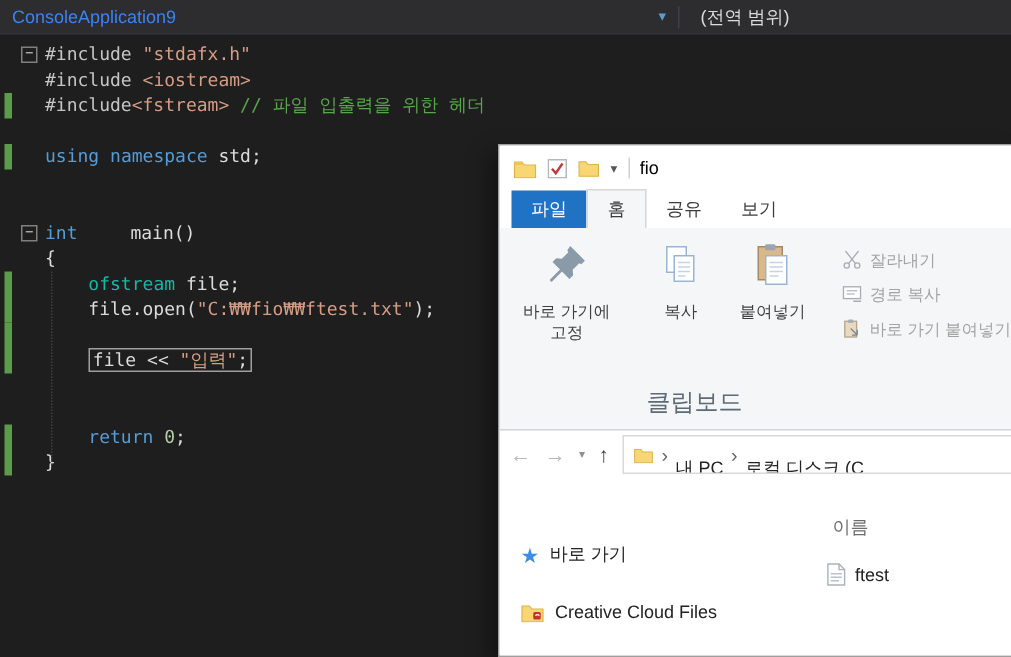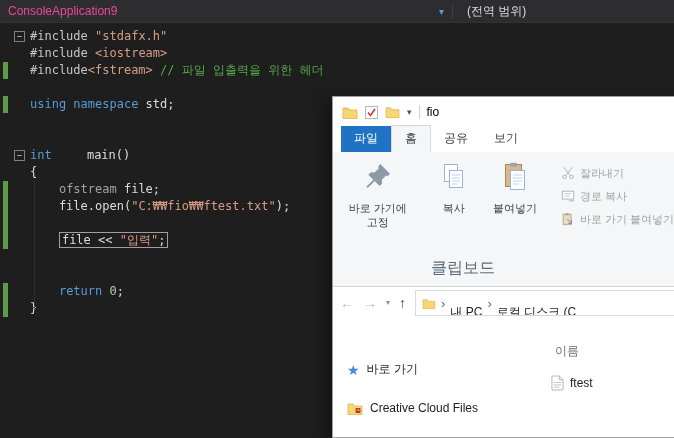--- a/index.html
+++ b/index.html
@@ -9,21 +9,21 @@
     -webkit-font-smoothing:antialiased;
   }
   
   .vs{position:absolute;inset:0;}
   .vs-navbar{
     position:absolute;left:0;top:0;right:0;height:22px;background:#2d2d30;
     display:flex;align-items:center;font-size:12px;color:#d6d6d6;
     border-bottom:1px solid #333337;
   }
   .proj-dd{width:452px;height:100%;display:flex;align-items:center;padding:0 8px;box-sizing:border-box;}
-  .proj-name{color:#ec4899;}
+  .proj-name{color:#3b82f6;}
   .dd-caret{margin-left:auto;color:#569cd6;font-size:10px;}
   .dd-sep{width:1px;height:15px;background:#3f3f46;}
   .scope-dd{flex:1;height:100%;display:flex;align-items:center;padding:0 14px;color:#dcdcdc;}
   .vs-code{
     position:absolute;left:0;top:23px;right:0;bottom:0;
     font-family:"DejaVu Sans Mono",monospace;font-size:12px;
     padding-top:5px;box-sizing:border-box;
   }
   .indent-guide{position:absolute;left:34px;top:158px;height:129px;border-left:1px dotted #3f3f3f;}
   .code-line{display:flex;height:17px;line-height:17px;}
@@ -34,37 +34,37 @@
     position:absolute;left:6px;top:3px;width:11px;height:11px;box-sizing:border-box;
     border:1px solid #808080;background:#1e1e1e;color:#c8c8c8;
     font-size:9px;line-height:9px;text-align:center;
   }
   .code-text{white-space:pre;color:#dcdcdc;}
   .code-box{display:inline-block;border:1px solid #9f9f9f;padding:0 2px;line-height:14px;}
   .tok-pp{color:#c6c6c6;}
   .tok-str{color:#d69d85;}
   .tok-com{color:#57a64a;}
   .tok-kw{color:#569cd6;}
-  .tok-type{color:#a3a3a3;}
+  .tok-type{color:#14b8a6;}
   .tok-def{color:#dcdcdc;}
   .tok-fn{color:#dcdcdc;padding-left:28px;}
   .tok-num{color:#b5cea8;}
   
   .explorer{
     position:absolute;left:332px;top:96px;width:342px;height:342px;box-sizing:border-box;
     background:#fff;border:1px solid #9e9e9e;border-right:none;
     box-shadow:-6px 6px 14px rgba(0,0,0,0.40);
     display:flex;flex-direction:column;overflow:hidden;
     font-size:12px;color:#222;
   }
   .ex-titlebar{height:30px;flex:none;display:flex;align-items:center;gap:7px;padding:0 9px;background:#fff;}
   .qat-caret{color:#555;font-size:9px;}
   .tb-sep{width:1px;height:14px;background:#d0d0d0;}
   .ex-title{color:#000;}
-  .ex-tabs{height:25px;flex:none;display:flex;align-items:flex-end;padding-left:8px;background:#fff;}
+  .ex-tabs{height:25px;flex:none;display:flex;align-items:center;padding-left:8px;background:#fff;}
   .tab{padding:4px 13px 5px 13px;color:#3b3b3b;cursor:default;}
   .tab-file{background:#1f72c4;color:#fff;}
   .tab-selected{background:#f5f6f7;border:1px solid #d8d8d8;border-bottom:none;margin-bottom:-1px;padding-bottom:6px;}
   .ex-ribbon{
     height:135px;flex:none;background:#f5f6f7;border-bottom:1px solid #d4d4d4;
     position:relative;display:flex;align-items:flex-start;padding:8px 0 0 8px;box-sizing:border-box;
   }
   .big-btn{text-align:center;padding:2px 4px;color:#3f3f3f;}
   .big-btn .icon{display:block;height:36px;margin-bottom:3px;}
   .big-btn .lbl{display:block;font-size:11px;line-height:14px;}

